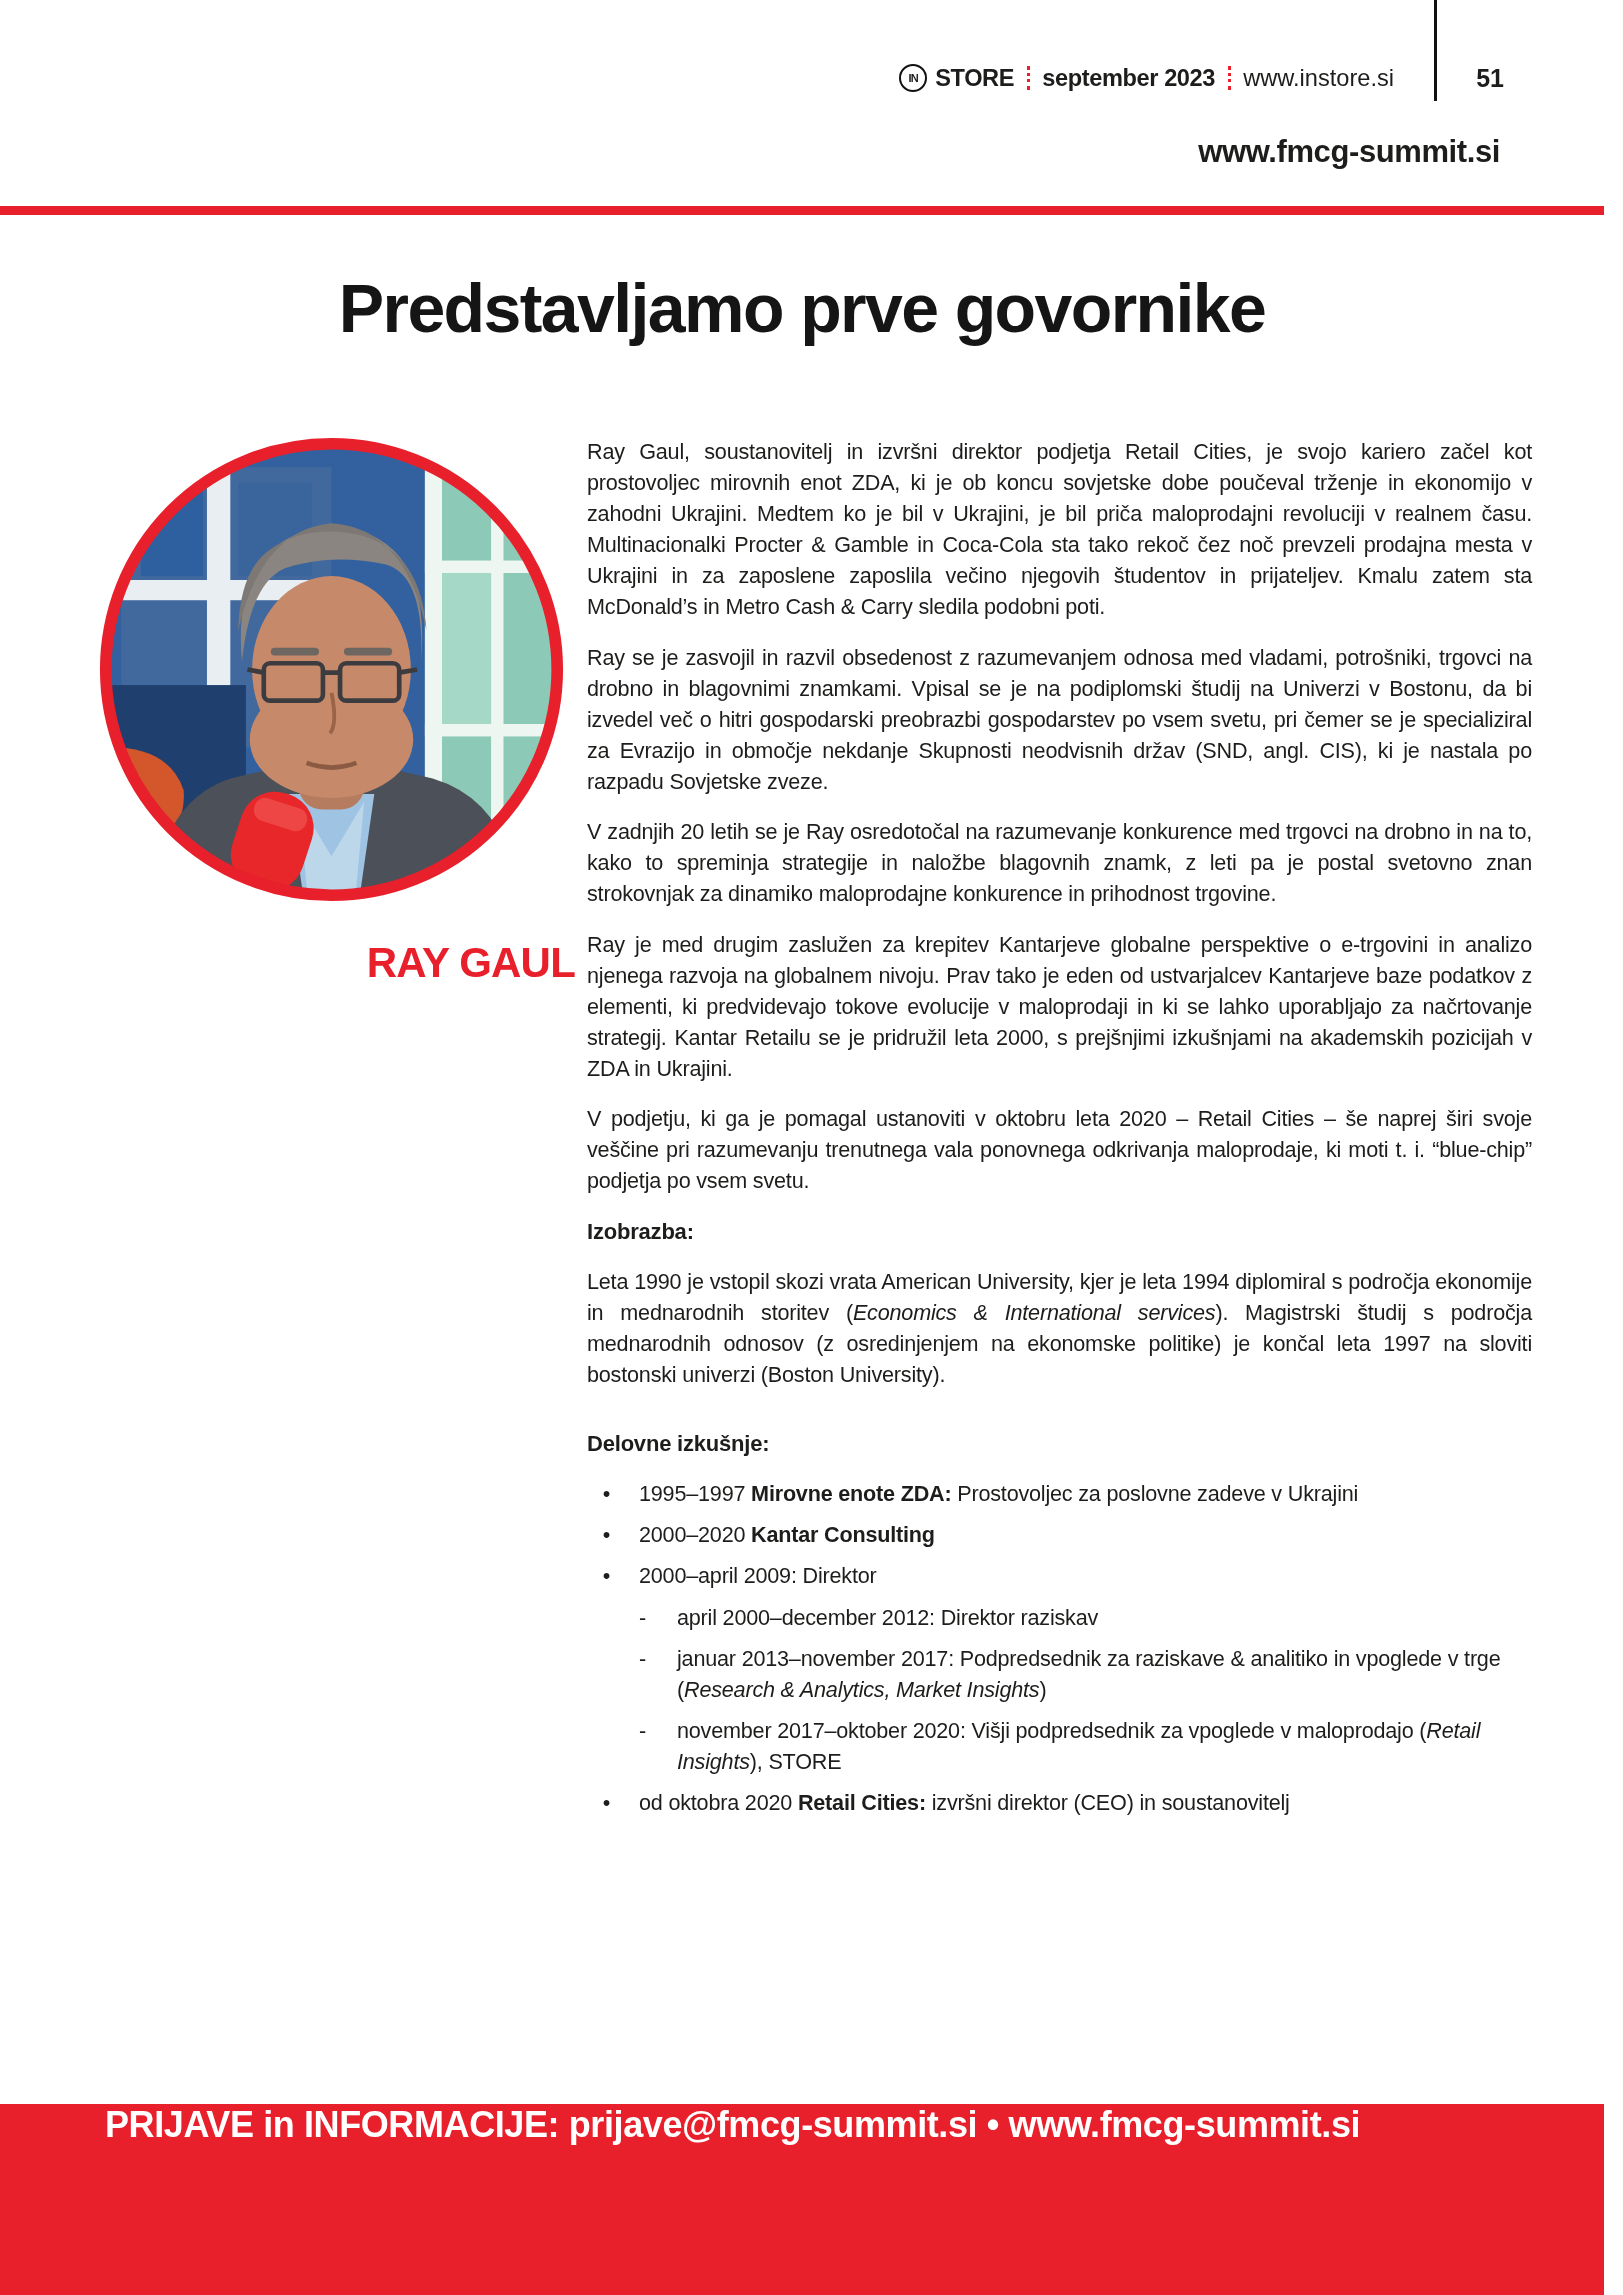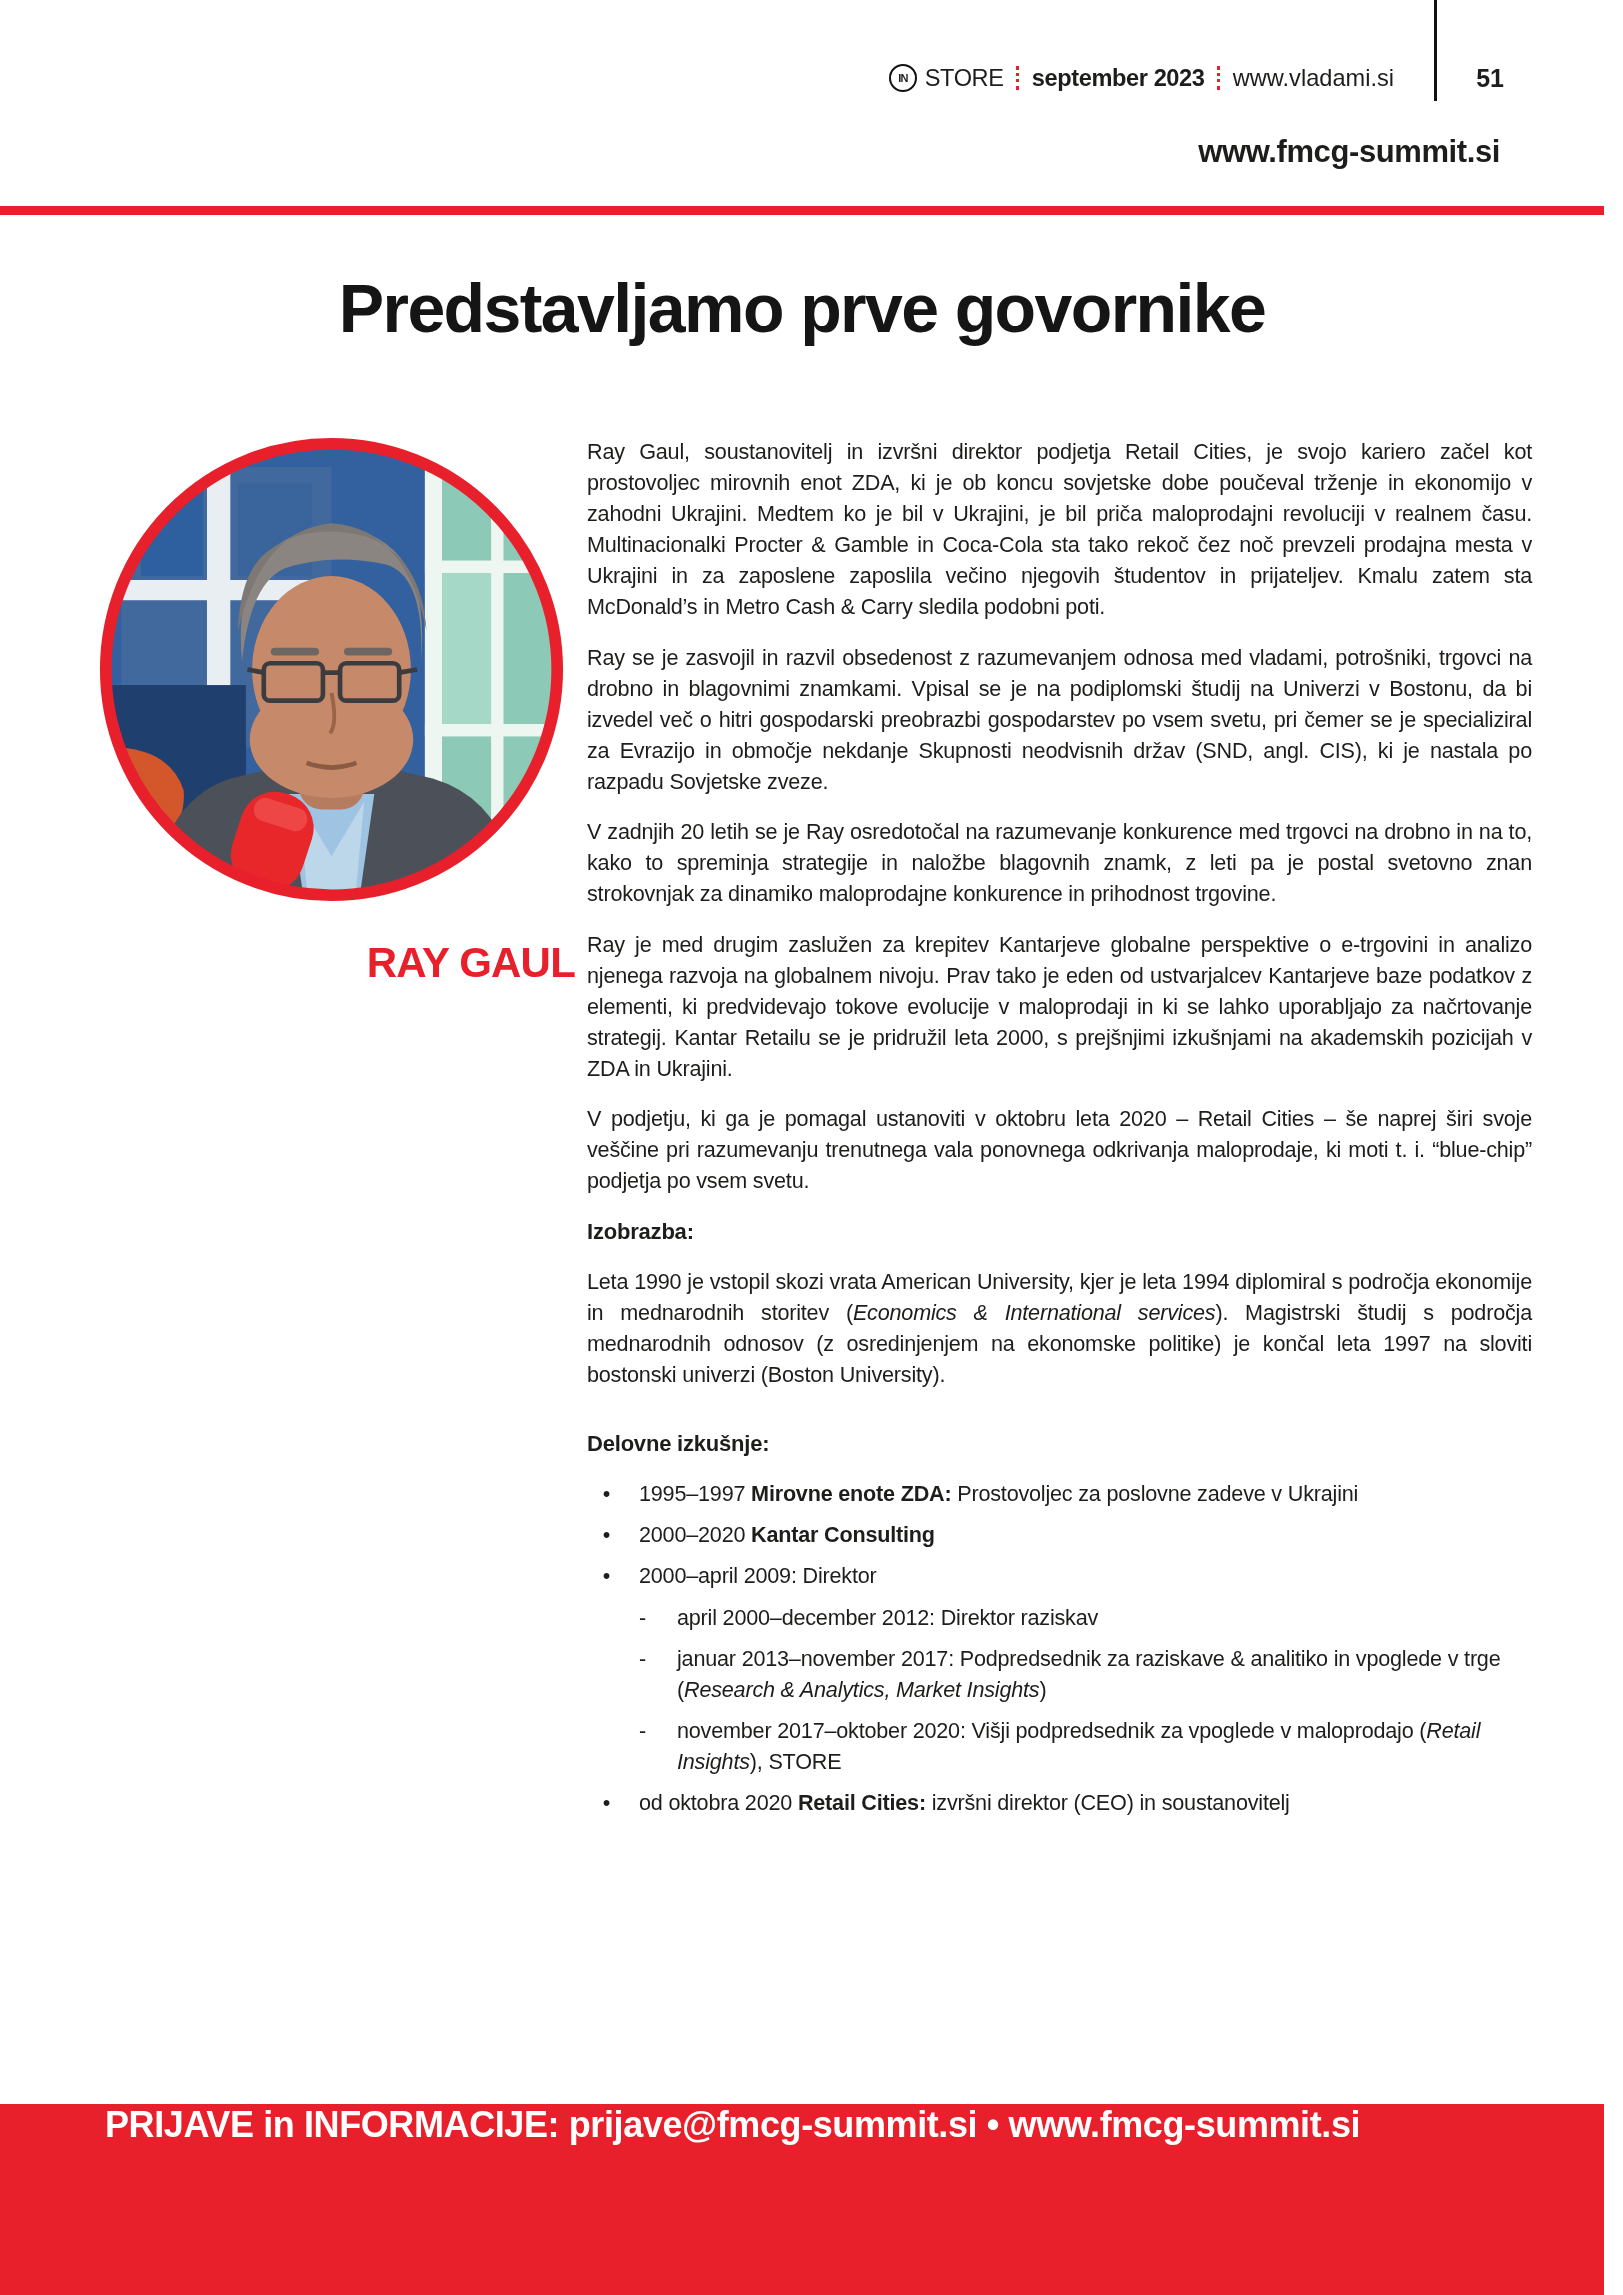--- a/index.html
+++ b/index.html
@@ -31,21 +31,21 @@
     width: 28px; height: 28px;
     border: 2.4px solid #111;
     border-radius: 50%;
     display: inline-flex;
     align-items: center;
     justify-content: center;
     font-weight: bold;
     font-size: 11px;
     letter-spacing: -0.8px;
   }
-  .logo-word { font-weight: normal; letter-spacing: -0.4px; text-align: center; }
+  .logo-word { font-weight: bold; letter-spacing: -0.4px; text-align: center; }
   .dot-sep {
     width: 0; height: 23.6px;
     border-left: 3.1px dotted #e8202c;
     display: inline-block;
   }
   .mast-date { font-weight: bold; letter-spacing: -0.4px; }
   .mast-site { font-weight: normal; }
   .mast-divider {
     position: absolute;
     top: 0; right: 167px;
@@ -153,21 +153,21 @@
 <div class="page">
 
   <div class="masthead-meta">
     <span class="logo-group">
       <span class="logo-circle">IN</span>
       <span class="logo-word">STORE</span>
     </span>
     <span class="dot-sep"></span>
     <span class="mast-date">september 2023</span>
     <span class="dot-sep"></span>
-    <span class="mast-site">www.vladami.si</span>
+    <span class="mast-site">www.instore.si</span>
   </div>
   <div class="mast-divider"></div>
   <div class="page-num">51</div>
 
   <div class="promo-url">www.fmcg-summit.si</div>
   <div class="red-rule"></div>
 
   <h1 class="page-title">Predstavljamo prve govornike</h1>
 
   <div class="main">

